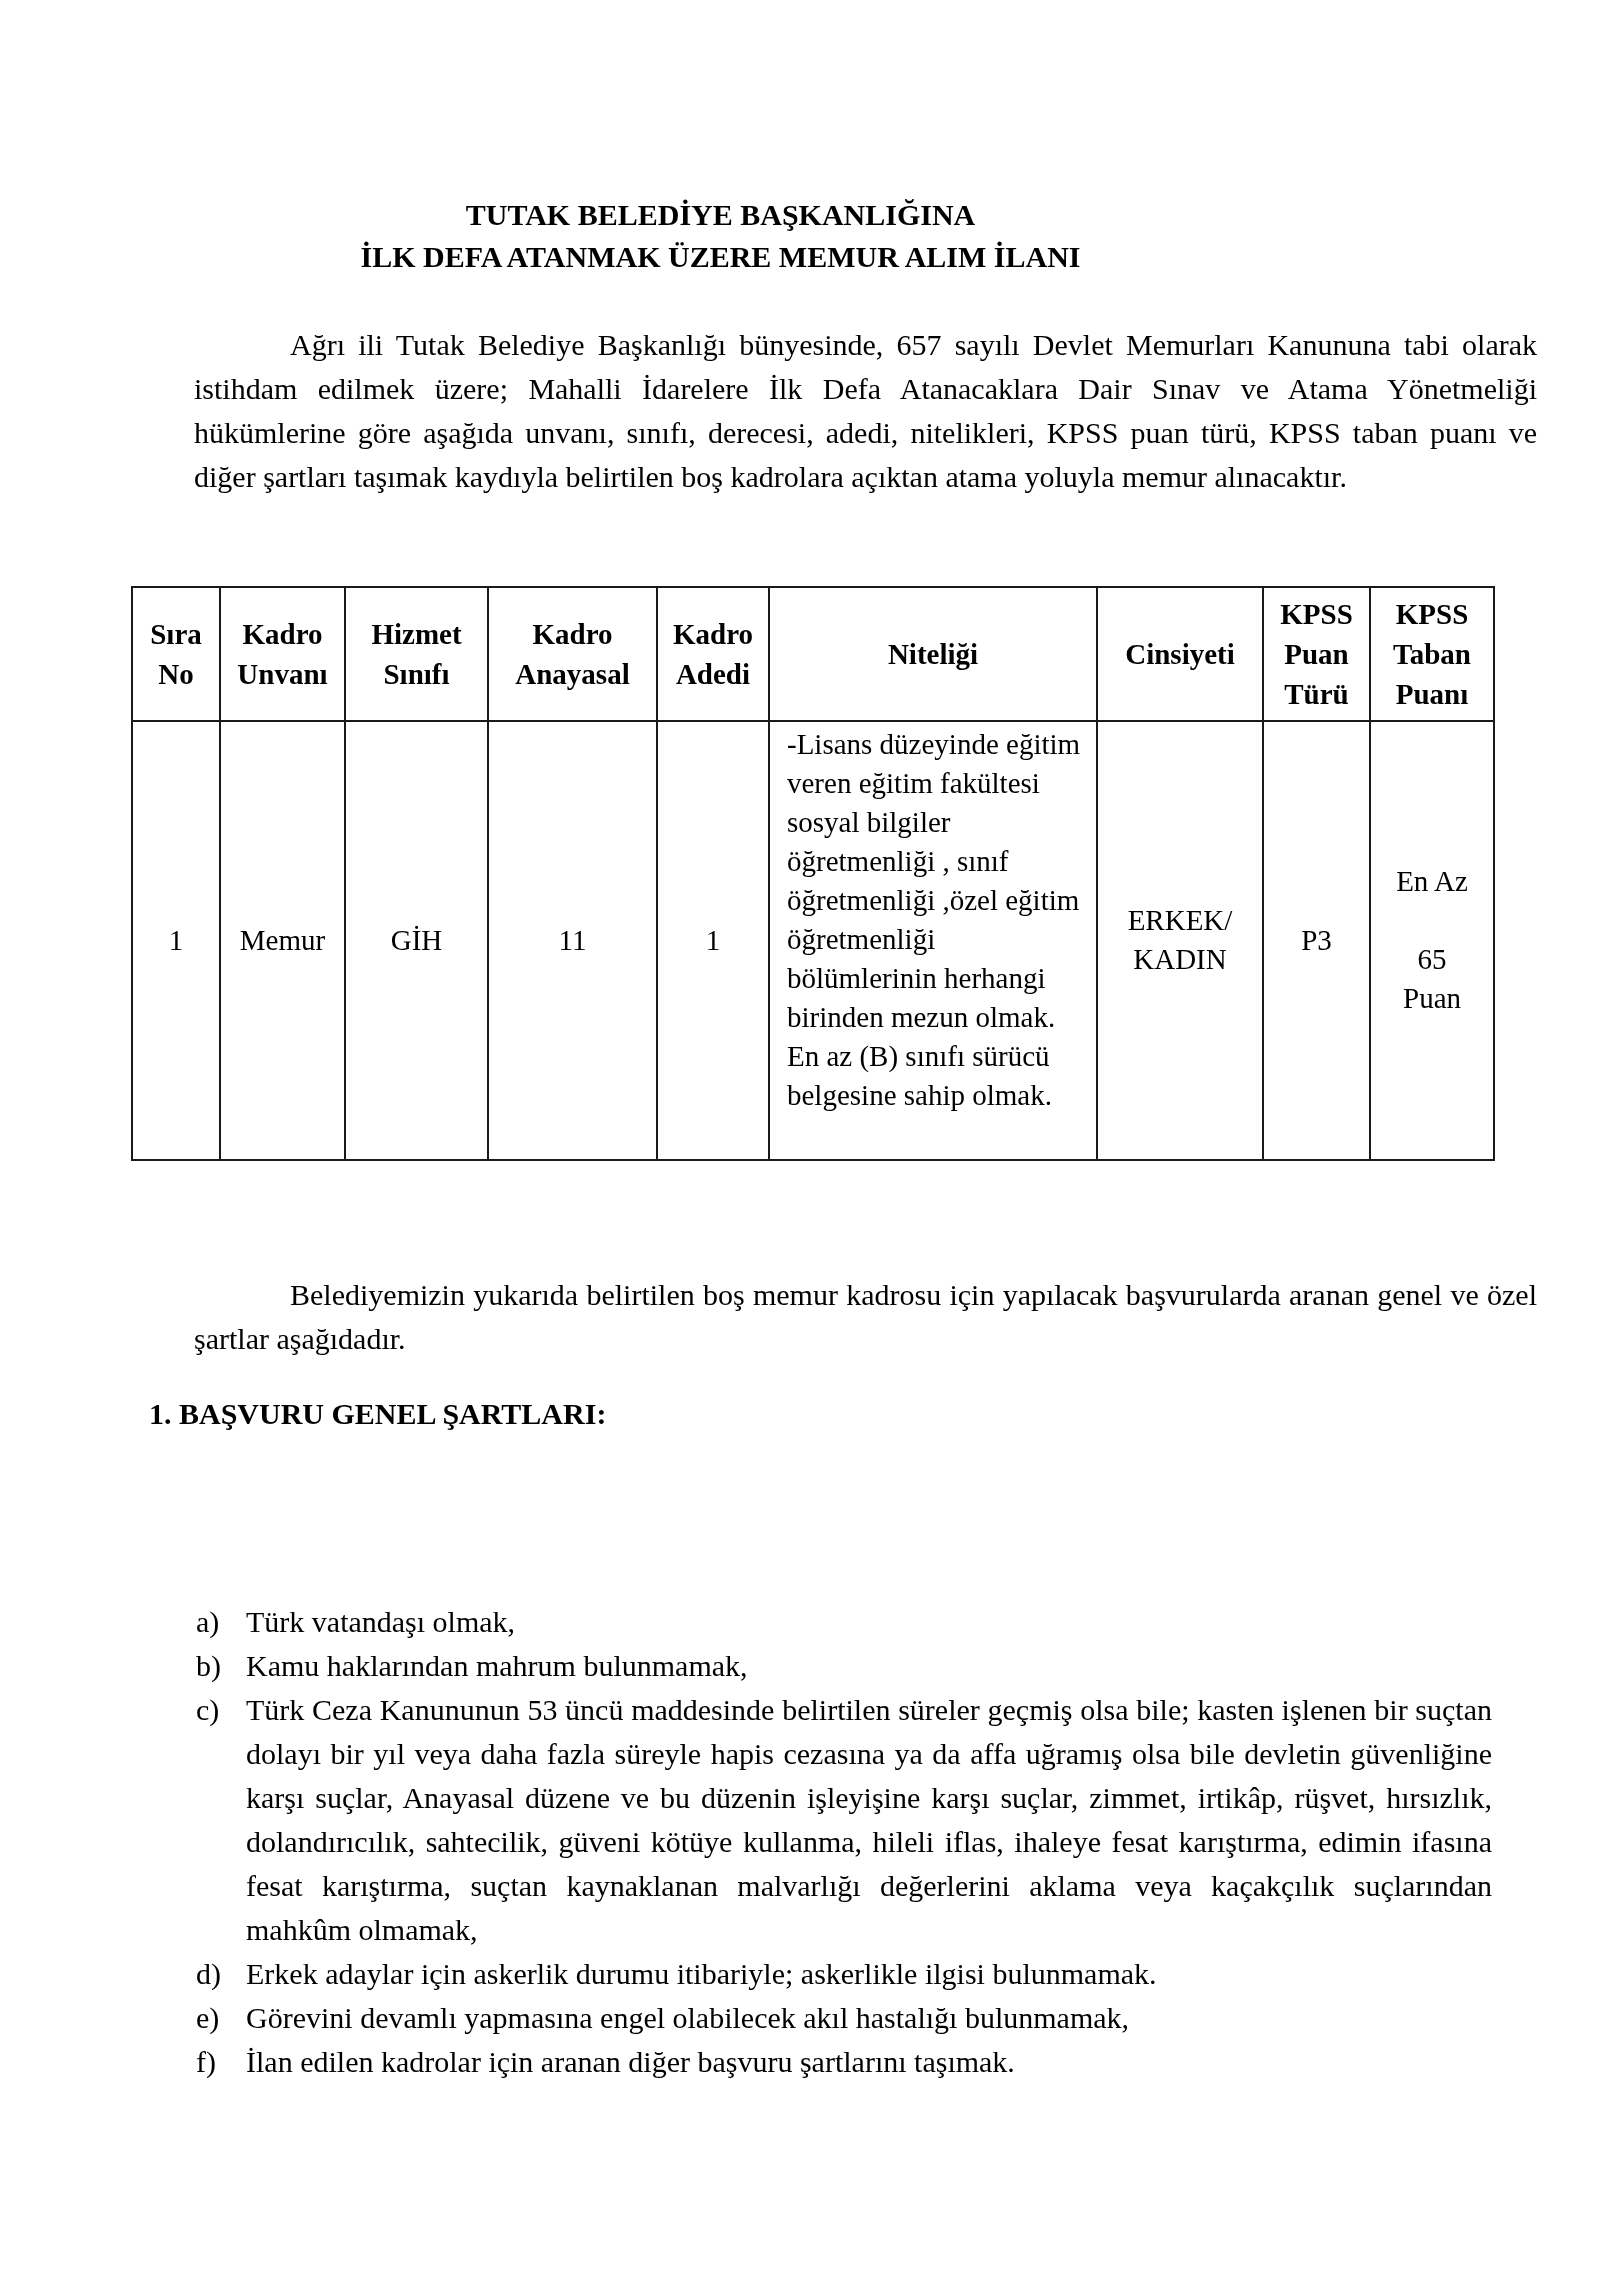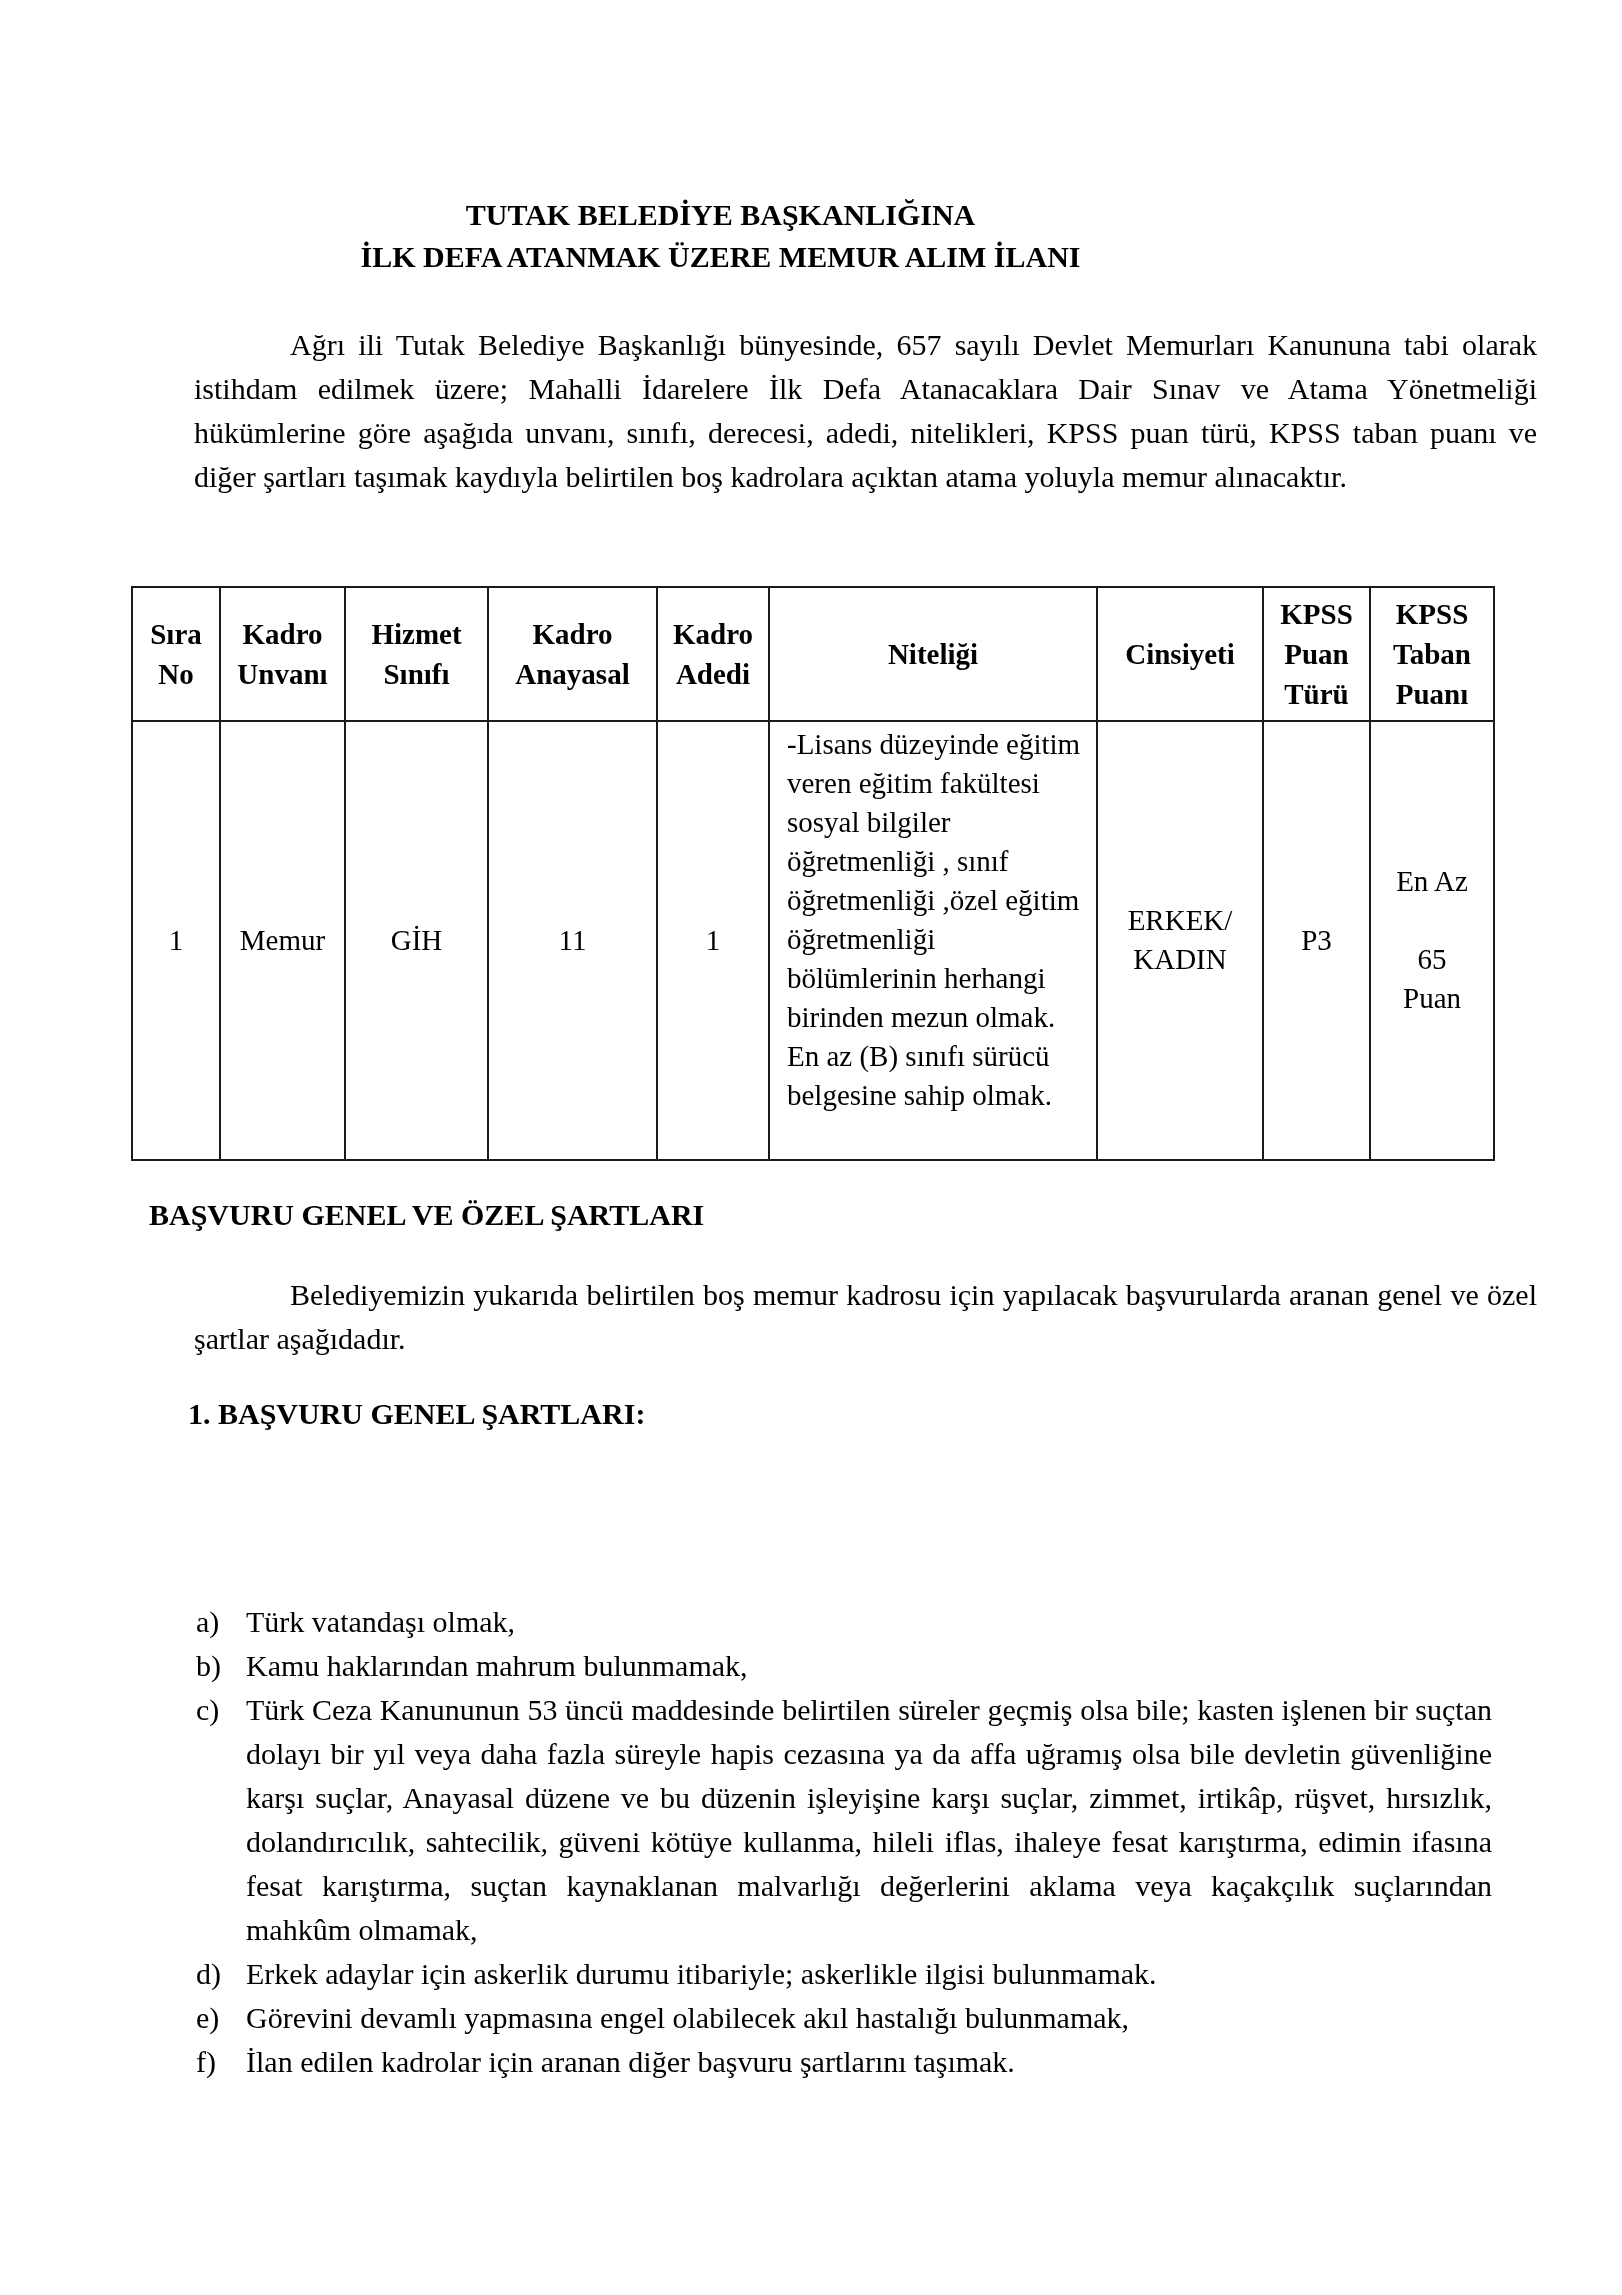--- a/index.html
+++ b/index.html
@@ -33,21 +33,21 @@
     }
     table.kadro th { font-weight: bold; height: 132px; line-height: 40px; }
     table.kadro td { height: 434px; line-height: 39px; }
     table.kadro td.nitelik { text-align: left; vertical-align: top; padding: 2.6px 13px 0 17px; line-height: 39px; }
     table.kadro td.taban { line-height: 39px; border-radius: 22px; }
     .heading {
       position: absolute; left: 149px; font-weight: bold; font-size: 30px; line-height: 39px;
     }
     .h-basvuru { top: 1195px; }
     .p-belediye { top: 1273px; }
-    .h-genel { top: 1394px; margin-left: 39px; }
+    .h-genel { top: 1394px; }
     .p-ilan { top: 1468px; }
     ol.list {
       position: absolute; left: 149px; width: 1343px; top: 1600px;
       margin: 0; padding: 0; list-style: none;
       font-size: 30px; line-height: 44px;
     }
     ol.list li { position: relative; padding-left: 97px; text-align: justify; }
     ol.list li .marker { position: absolute; left: 47px; top: 0; }
   </style>
 </head>
@@ -93,21 +93,20 @@
         <td>11</td>
         <td>1</td>
         <td class="nitelik">-Lisans düzeyinde eğitim veren eğitim fakültesi sosyal bilgiler öğretmenliği , sınıf öğretmenliği  ,özel eğitim öğretmenliği bölümlerinin herhangi birinden mezun olmak. En az (B) sınıfı sürücü belgesine sahip olmak.</td>
         <td><span>ERKEK/</span><br><span>KADIN</span></td>
         <td>P3</td>
         <td class="taban"><span>En Az</span><br><br><span>65</span><br><span>Puan</span></td>
       </tr>
     </tbody>
   </table>
 
-  <div class="heading h-basvuru">BAŞVURU GENEL VE ÖZEL ŞARTLARI</div>
 
   <div class="para p-belediye"><span class="indent"></span><span>Belediyemizin yukarıda belirtilen boş memur kadrosu için yapılacak başvurularda aranan genel ve özel şartlar aşağıdadır.</span></div>
 
   <div class="heading h-genel">1. BAŞVURU GENEL ŞARTLARI:</div>
 
 
   <ol class="list">
     <li><span class="marker">a)</span><span>Türk vatandaşı olmak,</span></li>
     <li><span class="marker">b)</span><span>Kamu haklarından mahrum bulunmamak,</span></li>
     <li><span class="marker">c)</span><span>Türk Ceza Kanununun 53 üncü maddesinde belirtilen süreler geçmiş olsa bile; kasten işlenen bir suçtan dolayı bir yıl veya daha fazla süreyle hapis cezasına ya da affa uğramış olsa bile devletin güvenliğine karşı suçlar, Anayasal düzene ve bu düzenin işleyişine karşı suçlar, zimmet, irtikâp, rüşvet, hırsızlık, dolandırıcılık, sahtecilik, güveni kötüye kullanma, hileli iflas, ihaleye fesat karıştırma, edimin ifasına fesat karıştırma, suçtan kaynaklanan malvarlığı değerlerini aklama veya kaçakçılık suçlarından mahkûm olmamak,</span></li>

